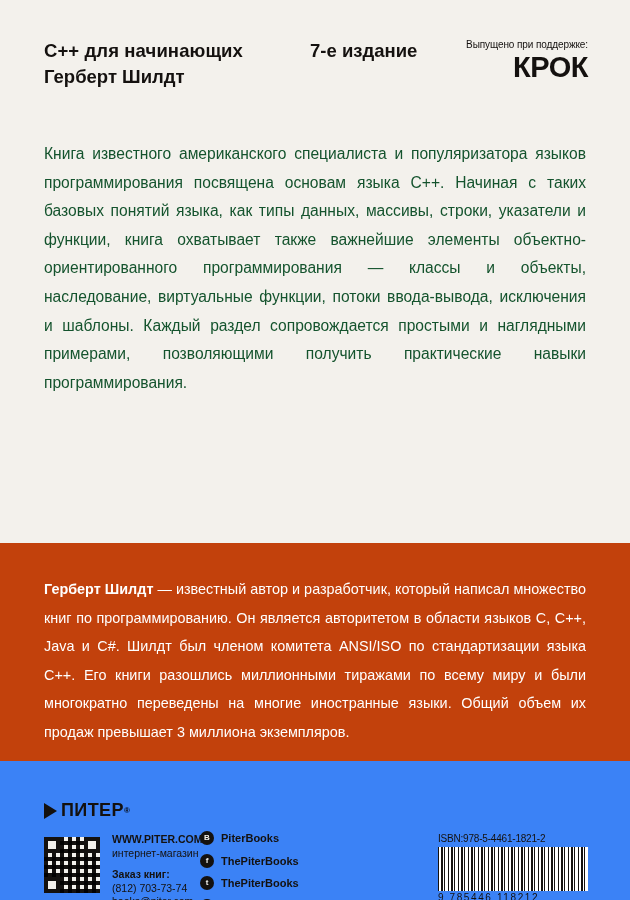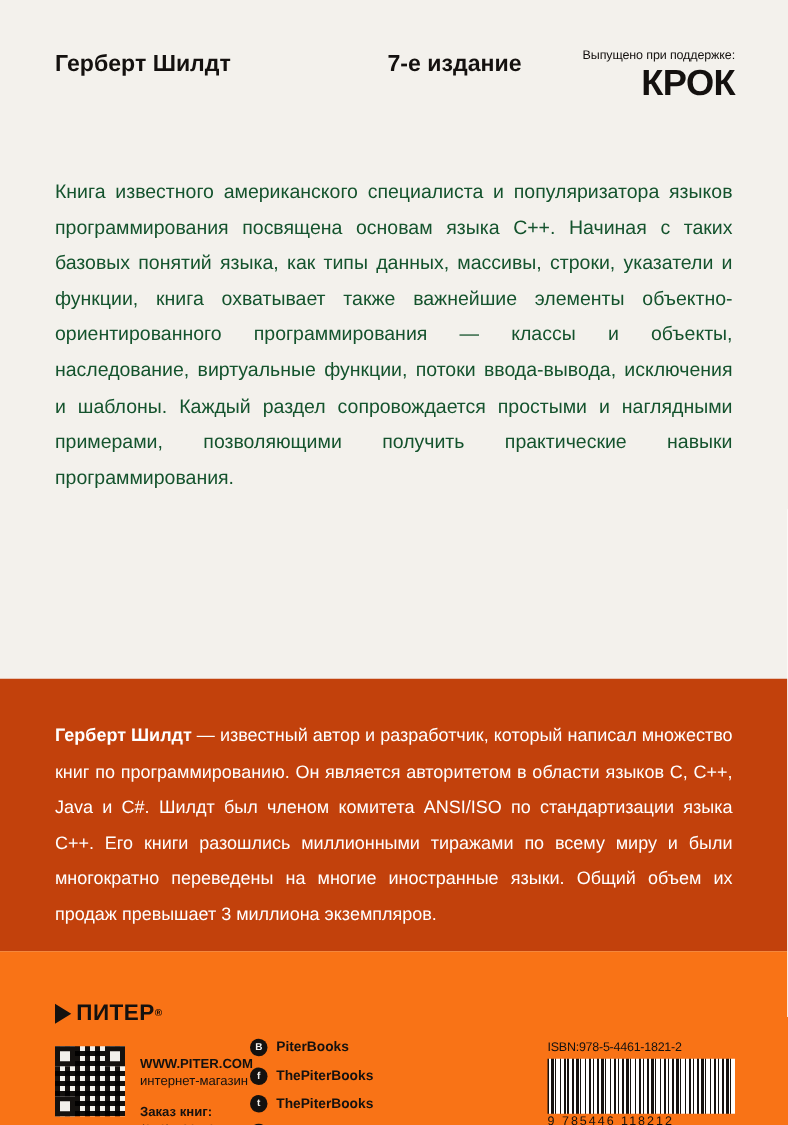--- a/index.html
+++ b/index.html
@@ -115,21 +115,21 @@
   .bio-text b {
     font-weight: bold;
   }
 
   
   .footer {
     position: absolute;
     left: 0; right: 0;
     top: 761px;
     bottom: 0;
-    background: #f97316;
+    background: #3b82f6;
   }
   .piter-logo {
     position: absolute;
     left: 44px;
     top: 39px;
     display: flex;
     align-items: center;
   }
   .piter-mark {
     width: 0; height: 0;
@@ -181,21 +181,21 @@
   }
 
   .shop-info {
     position: absolute;
     left: 112px;
     top: 72px;
     font-size: 10.5px;
     line-height: 13.5px;
     color: #14110f;
   }
-  .shop-info .strong { font-weight: bold; margin-top: 12px; }
+  .shop-info .strong { font-weight: bold; }
   .shop-block { margin-bottom: 8px; }
 
   .social {
     position: absolute;
     left: 200px;
     top: 68px;
   }
   .social-row {
     display: flex;
     align-items: center;
@@ -252,20 +252,21 @@
     margin-top: 1px;
   }
 </style>
 </head>
 <body>
 
 <div id="page">
 
   <div class="header">
     <div class="title-block">
+      <div class="book-title">C++ для начинающих</div>
       <div class="book-author">Герберт Шилдт</div>
     </div>
     <div class="edition">7-е издание</div>
     <div class="sponsor">
       <div class="sponsor-label">Выпущено при поддержке:</div>
       <div class="sponsor-name">КРОК</div>
     </div>
   </div>
 
   <div class="description">

